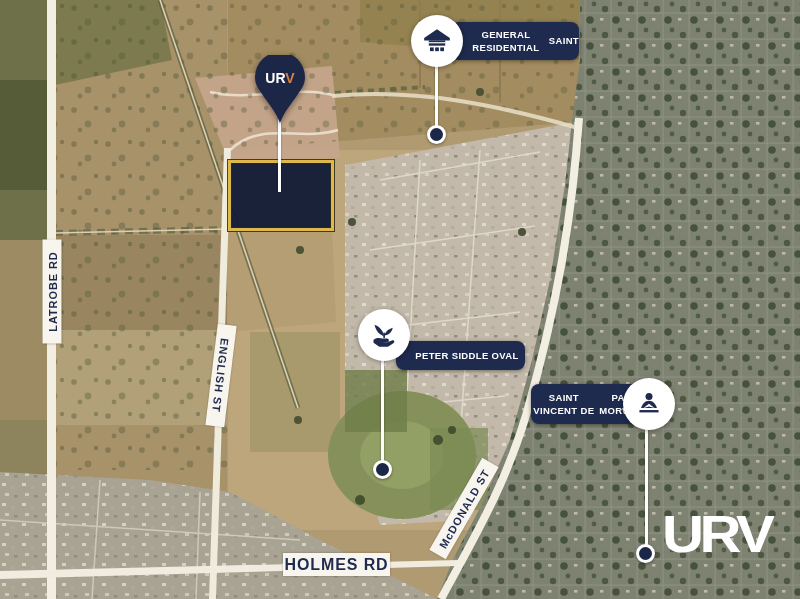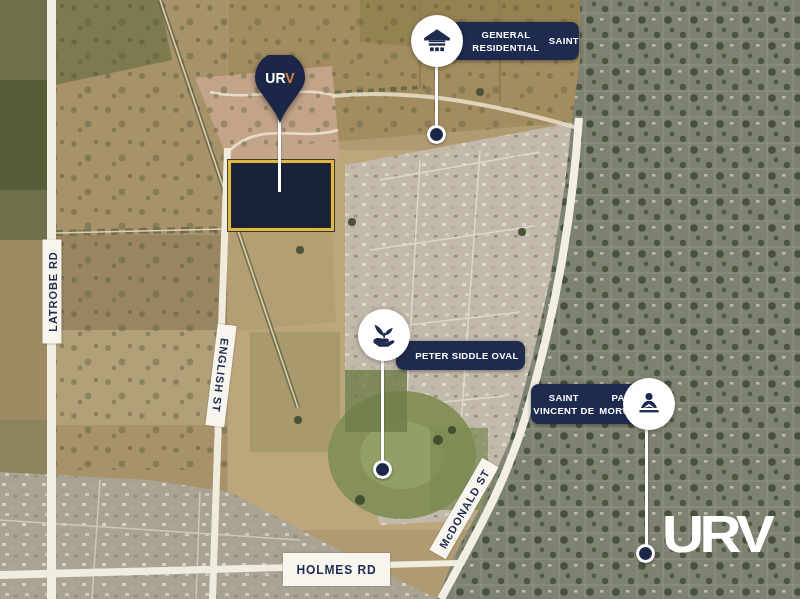--- a/index.html
+++ b/index.html
@@ -59,21 +59,21 @@
   
   .road-label {
     position:absolute; background:#f8f5ee; color:#1e2a4e; font-weight:bold;
     font-size:11px; letter-spacing:.9px; white-space:nowrap;
     display:flex; align-items:center; justify-content:center;
     box-shadow:0 0 2px rgba(0,0,0,.3); z-index:6;
   }
   #road-latrobe  { left:0px;   top:282px; width:104px; height:19px; transform:rotate(-90deg); transform-origin:52px 9.5px; }
   #road-english  { left:170px; top:366px; width:102px; height:19px; transform:rotate(97deg); }
   #road-mcdonald { left:411px; top:499px; width:106px; height:19px; transform:rotate(-60deg); }
-  #road-holmes   { left:283px; top:553px; width:107px; height:33px; font-size:12px; }
+  #road-holmes   { left:283px; top:553px; width:107px; height:23px; font-size:16px; }
 
   
   .watermark {
     position:absolute; left:662px; top:504px; z-index:9;
     color:#fff; font-weight:bold; font-size:52px; letter-spacing:-4px;
     transform:scaleX(1.12); transform-origin:left center;
   }
 </style>
 </head>
 <body>

